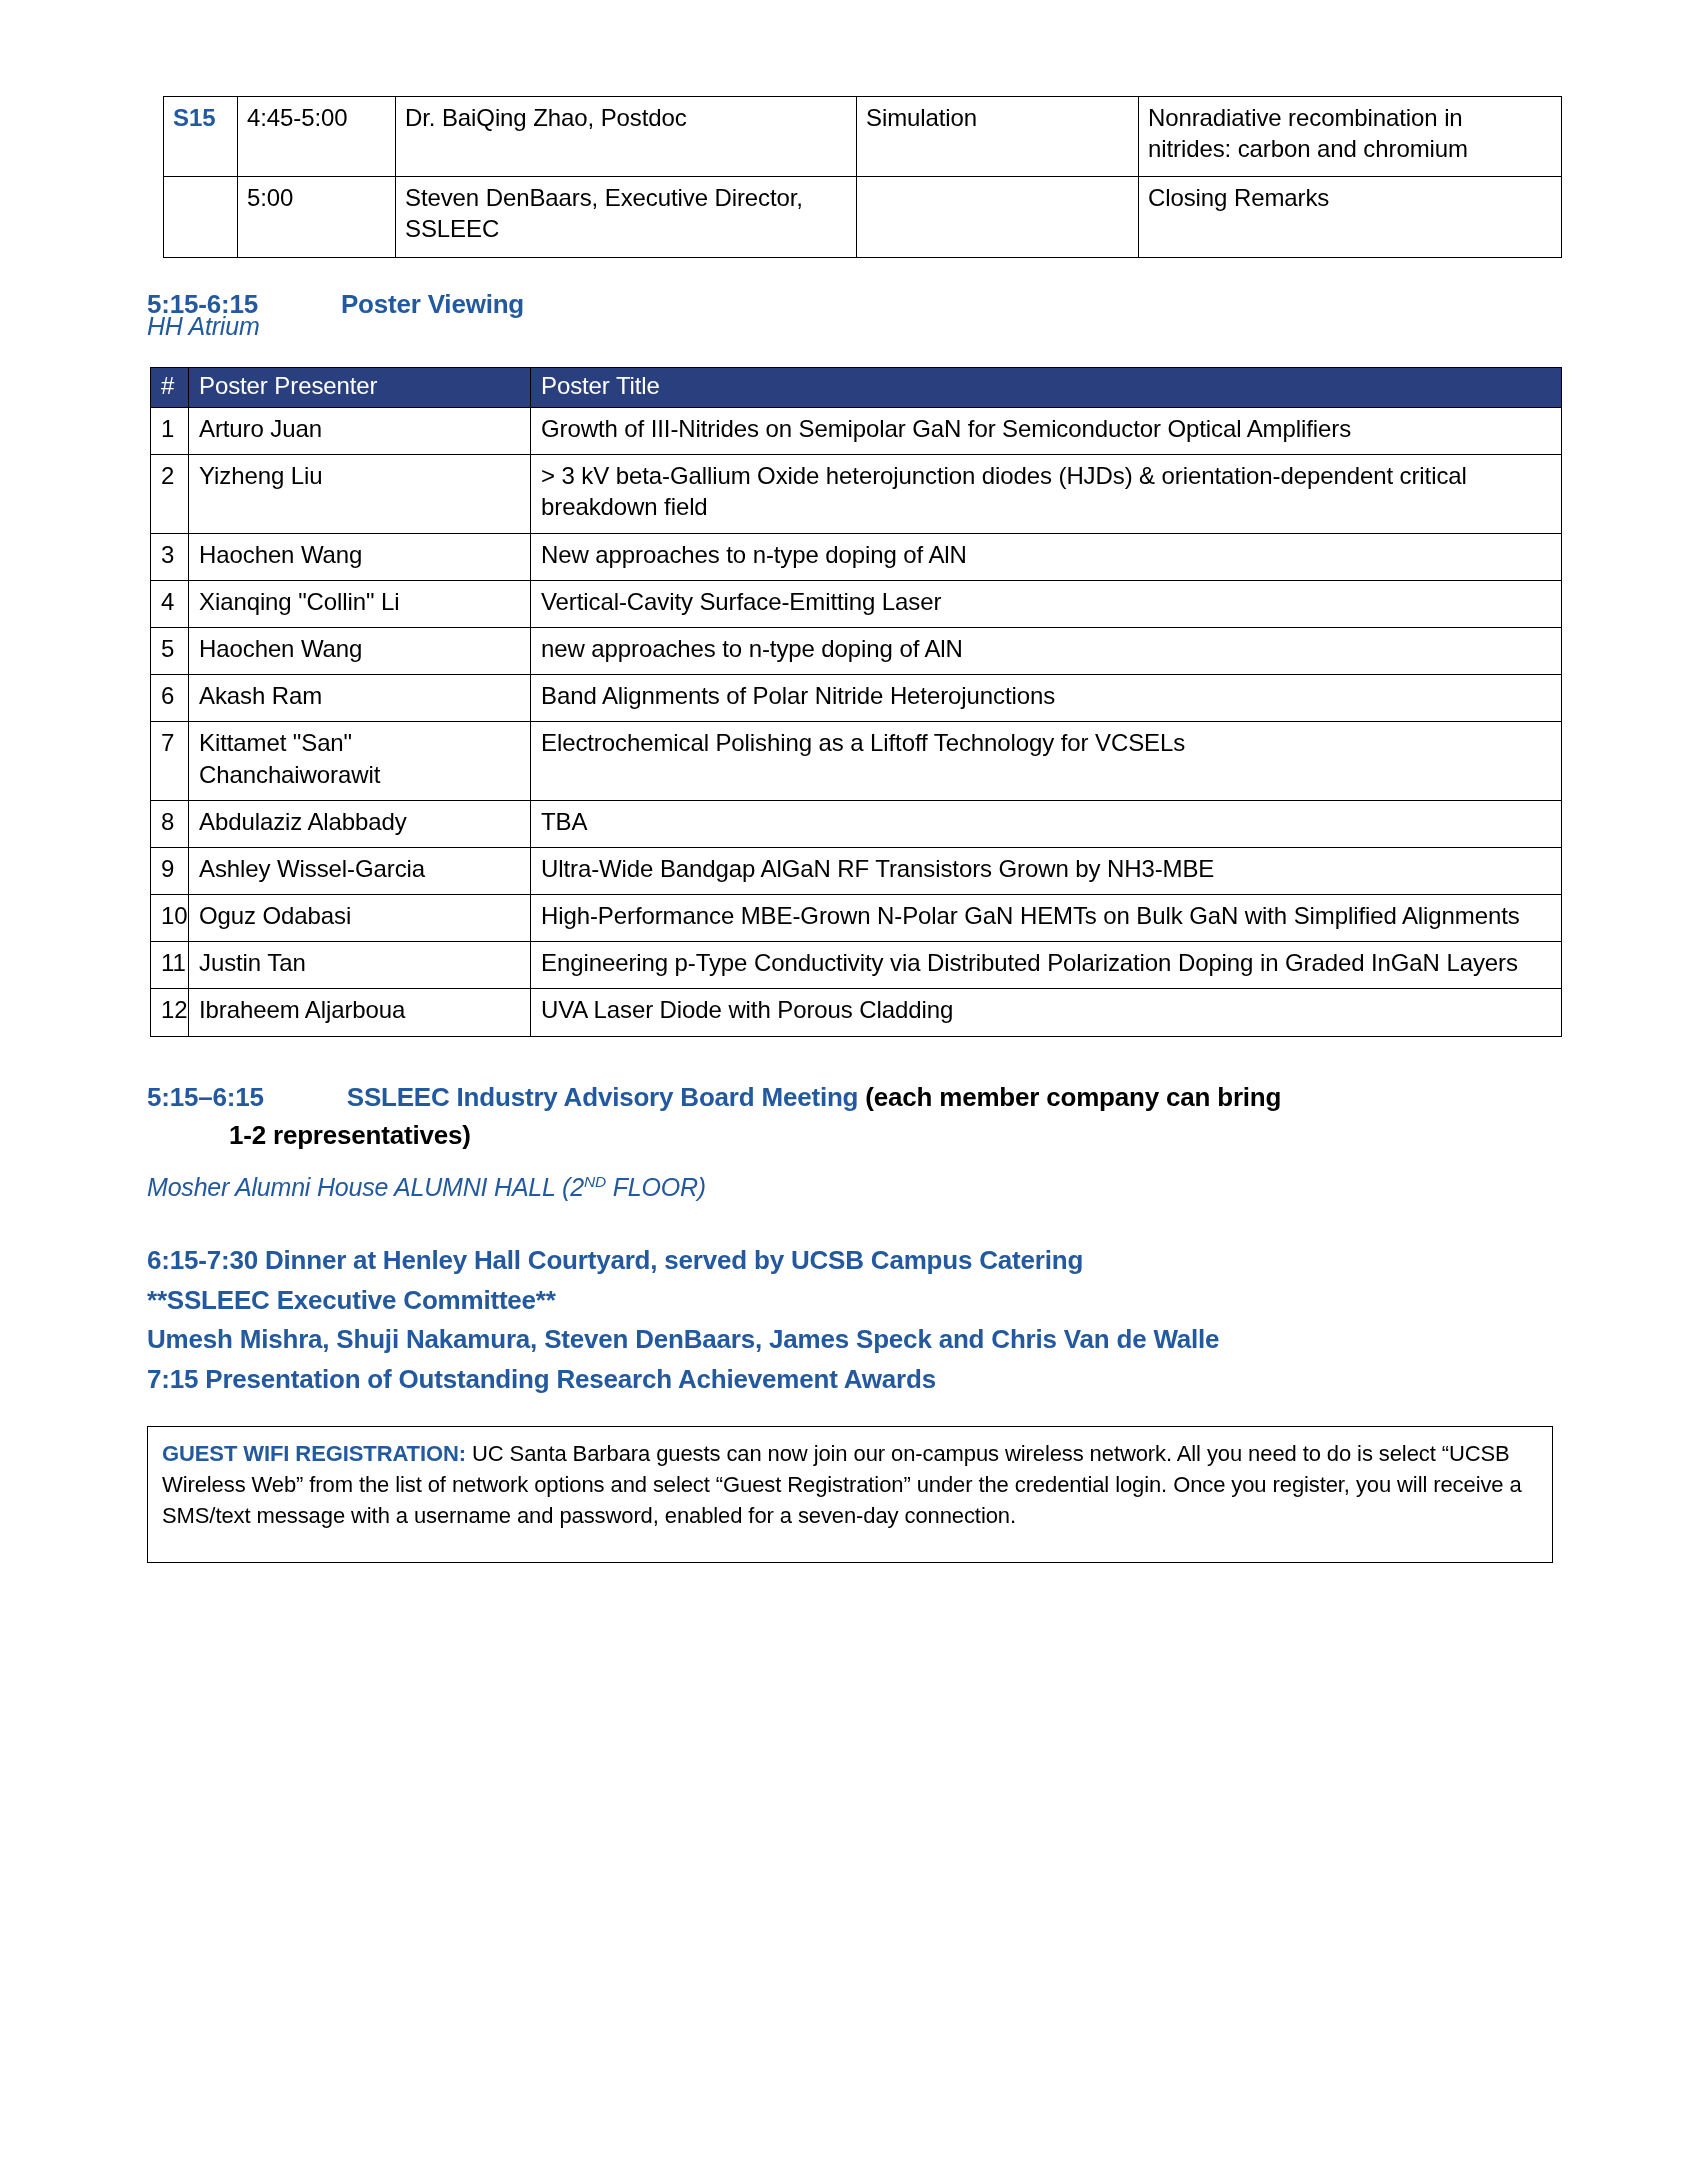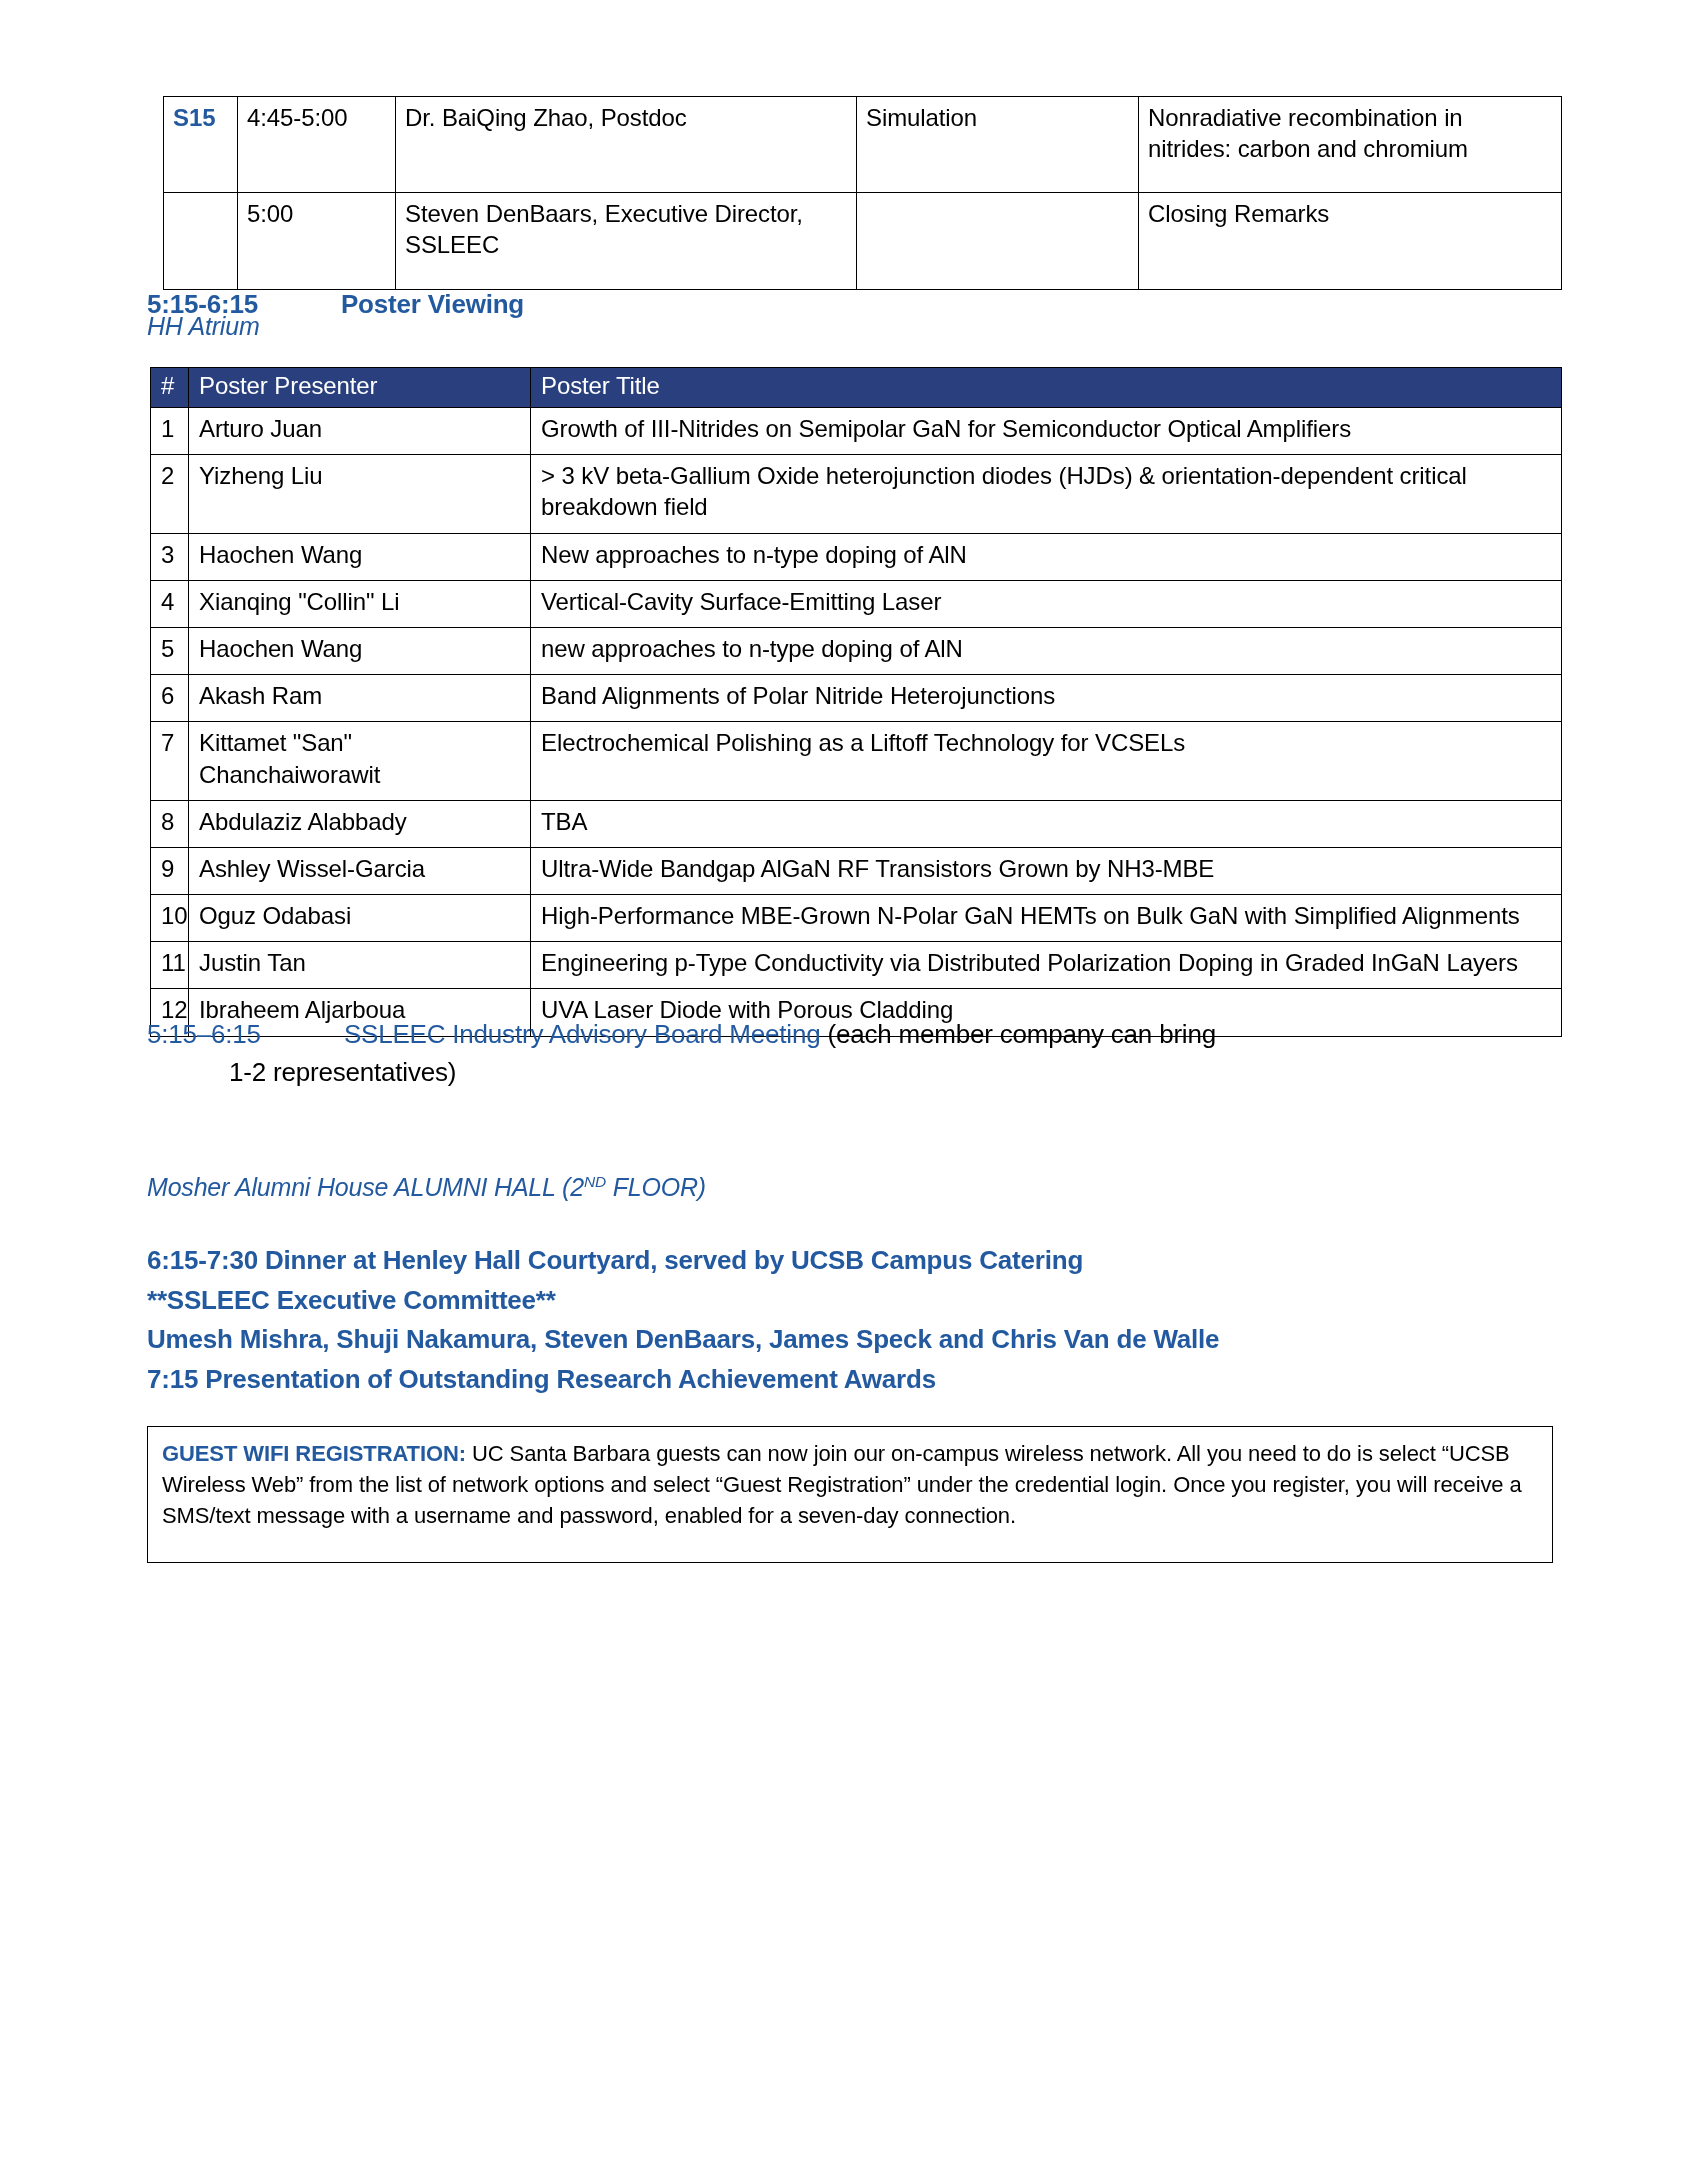--- a/index.html
+++ b/index.html
@@ -31,21 +31,21 @@
   .sched-table {
     position: absolute;
     left: 163px;
     top: 96px;
     width: 1399px;
     border-collapse: collapse;
     table-layout: fixed;
   }
   .sched-table td {
     border: 1.6px solid #000000;
-    padding: 6px 9px 28px 9px;
+    padding: 6px 9px 12px 9px;
     font-size: 24px;
     line-height: 1.28;
     vertical-align: top;
     letter-spacing: -0.1px;
   }
   .col-s   { width: 74px; }
   .col-t   { width: 158px; }
   .col-sp  { width: 461px; }
   .col-ty  { width: 282px; }
   .col-ti  { width: 423px; }
@@ -100,24 +100,24 @@
     letter-spacing: -0.1px;
   }
   .pc-num  { width: 38px; }
   .pc-name { width: 342px; }
   .pc-title{ width: auto; }
 
   
   .iab {
     position: absolute;
     left: 147px;
-    top: 1015px;
+    top: 1078px;
     width: 1406px;
     font-size: 26px;
-    font-weight: normal;
+    font-weight: bold;
     line-height: 1.48;
     letter-spacing: -0.2px;
   }
   .iab .gap { display: inline-block; width: 83px; }
   .iab .cont { display: block; margin-left: 82px; }
 
   
   .dinner {
     position: absolute;
     left: 147px;

